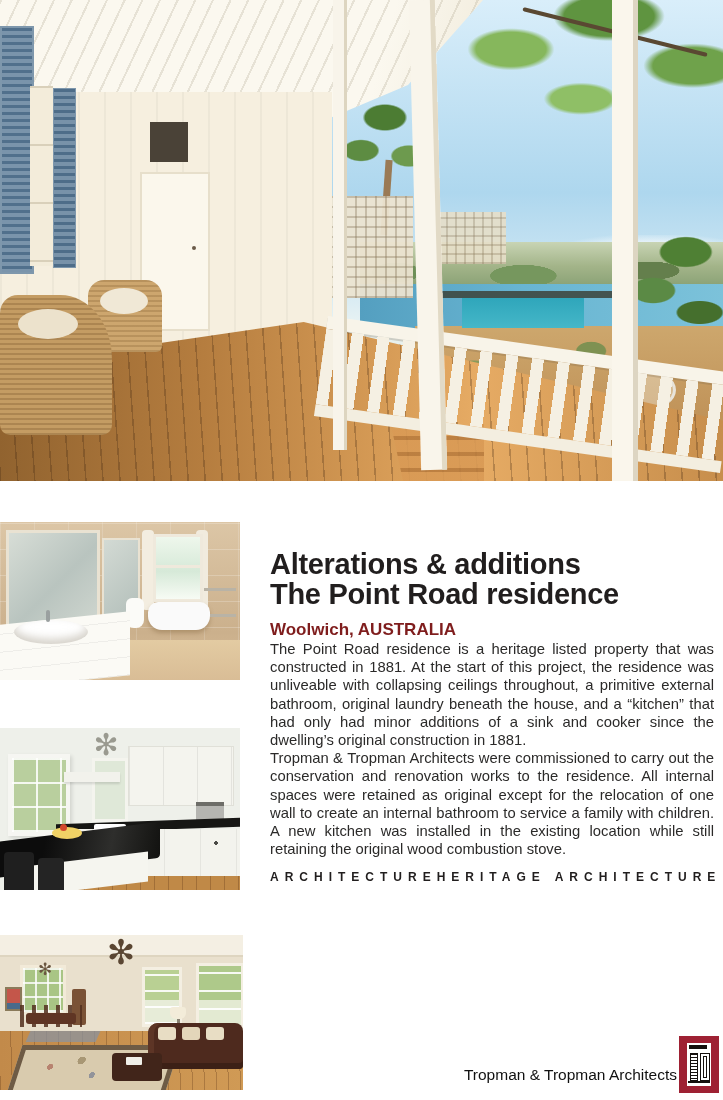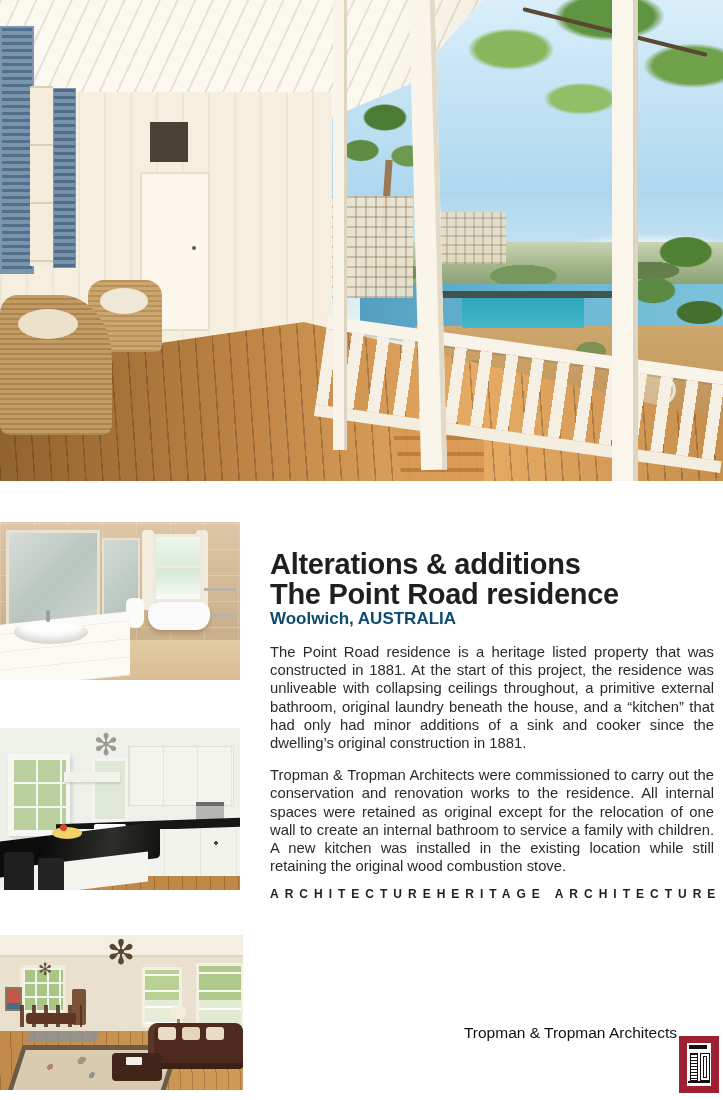--- a/index.html
+++ b/index.html
@@ -192,28 +192,28 @@
         box-shadow:inset 6px 0 0 #5d3526, inset 0 -6px 0 #3c2016;}
   .liv-cushion1{left:10px;top:4px;width:18px;height:13px;background:#e8ddc4;border-radius:3px;}
   .liv-cushion2{left:34px;top:4px;width:18px;height:13px;background:#e3d6ba;border-radius:3px;}
   .liv-cushion3{left:58px;top:4px;width:18px;height:13px;background:#e8ddc4;border-radius:3px;}
   .liv-ottoman{left:112px;top:118px;width:50px;height:28px;background:#41251a;border-radius:4px;}
   .liv-magazine{left:14px;top:4px;width:16px;height:8px;background:#f0efe8;border-radius:1px;}
 
   
   .content{left:270px;top:549px;width:444px;color:#262322;}
   .title{font-size:29px;font-weight:bold;line-height:30px;letter-spacing:-.3px;color:#211e1e;}
-  .location{font-size:17px;font-weight:bold;margin-top:0;color:#0c4a6e;}
-  .paragraph{font-size:14.8px;line-height:18.2px;text-align:justify;margin-top:14px;color:#2b2a29;}
+  .location{font-size:17px;font-weight:bold;margin-top:11px;color:#7f1d1d;}
+  .paragraph{font-size:14.8px;line-height:18.2px;text-align:justify;margin-top:0;color:#2b2a29;}
   .paragraph.first{}
   .services{display:flex;justify-content:space-between;margin-top:12px;
         font-size:12px;font-weight:bold;letter-spacing:6px;color:#211e1e;white-space:nowrap;}
 
   
-  .firm-name{right:46px;top:1024px;font-size:15.5px;color:#111111;}
+  .firm-name{right:46px;top:1066px;font-size:15.5px;color:#111111;}
   .logo{left:679px;top:1036px;width:40px;height:57px;}
   .logo-inner{left:8px;top:7px;width:24px;height:43px;background:#ffffff;}
   .logo-cornice{left:2px;top:2px;width:18px;height:4px;background:#15100e;
         box-shadow:0 5px 0 -2px #15100e;}
   .logo-col{left:3px;top:10px;width:6px;height:26px;border:1px solid #15100e;
         background:repeating-linear-gradient(180deg,#15100e 0 1px,rgba(0,0,0,0) 1px 3px);}
   .logo-door{left:13px;top:10px;width:8px;height:26px;border:1px solid #15100e;background:#ffffff;
         box-shadow:inset 0 0 0 2px #ffffff, inset 0 0 0 3px #15100e;}
   .logo-base{left:1px;top:38px;width:22px;height:2px;background:#15100e;}
 </style>

